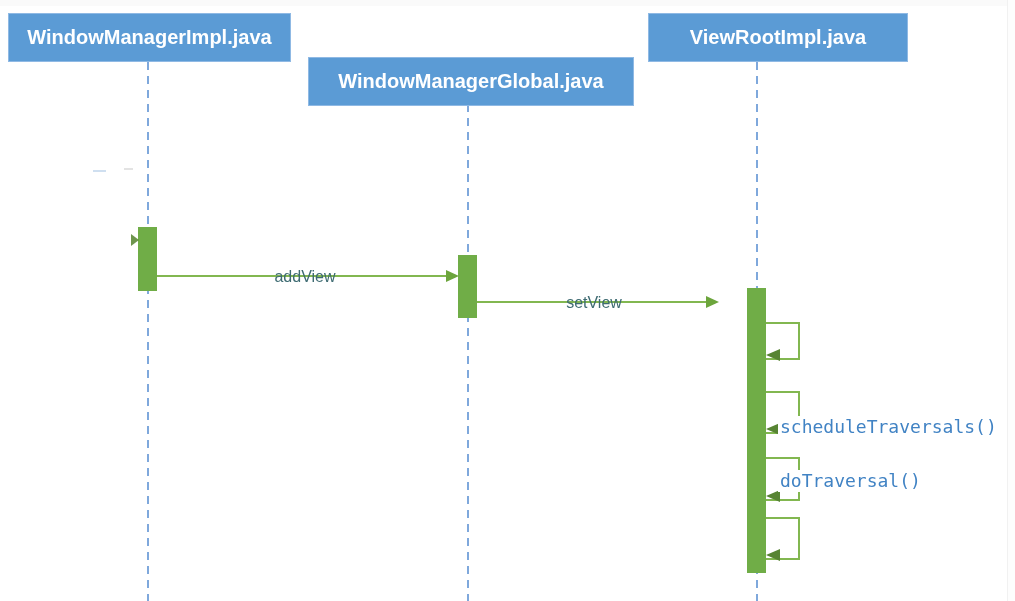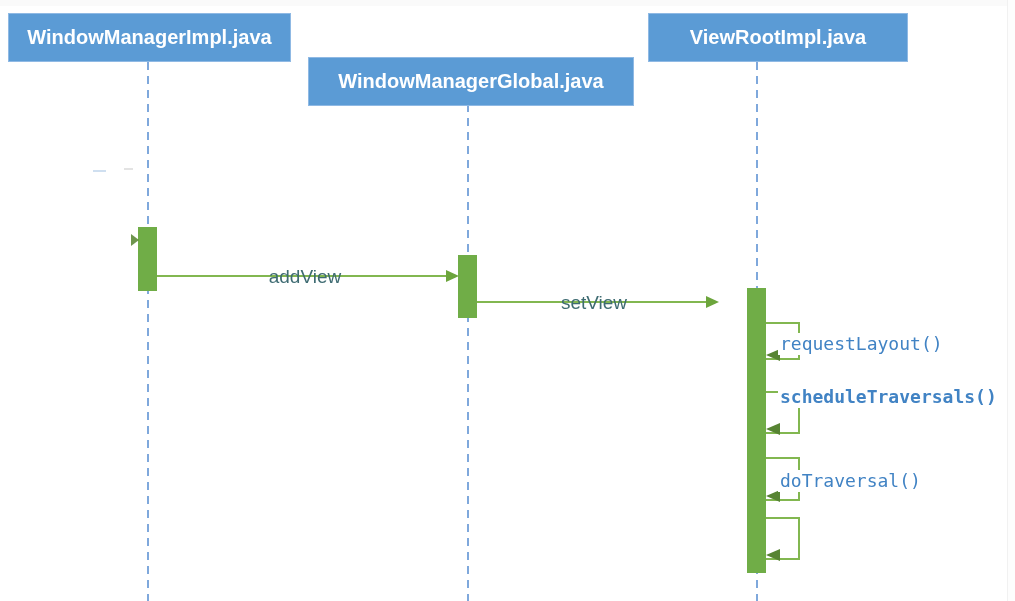--- a/index.html
+++ b/index.html
@@ -61,21 +61,21 @@
   .msg-arrow{
     position:absolute;width:0;height:0;
     border-left:13px solid var(--message-arrowhead);
     border-top:6px solid transparent;border-bottom:6px solid transparent;
   }
   #msg-arrow-1{left:446px;top:270px;}
   #msg-arrow-2{left:706px;top:296px;}
 
   .msg-label{
     position:absolute;transform:translate(-50%,-50%);
-    font-size:19px;color:var(--message-label);white-space:nowrap;
+    font-size:16px;color:var(--message-label);white-space:nowrap;
   }
   #msg-label-1{left:305px;top:277px;}
   #msg-label-2{left:594px;top:303px;}
 
   .self-loop{
     position:absolute;left:766px;width:32px;box-sizing:content-box;
     border-top:2px solid var(--message-line);
     border-right:2px solid var(--message-line);
     border-bottom:2px solid var(--message-line);
   }
@@ -93,21 +93,21 @@
   #self-arrow-2{top:423px;}
   #self-arrow-3{top:490px;}
   #self-arrow-4{top:549px;}
 
   .self-label{
     position:absolute;left:778px;background:#ffffff;padding:0 2px;
     font-family:"DejaVu Sans Mono","Liberation Mono",monospace;
     font-size:18px;line-height:22px;color:var(--self-label);white-space:nowrap;
   }
   #self-label-1{top:333px;}
-  #self-label-2{top:386px;font-weight:bold;}
+  #self-label-2{top:416px;}
   #self-label-3{top:470px;}
   #self-label-4{top:529px;}
 </style>
 </head>
 <body>
 
 <div id="page">
 
   <div class="edge-top"></div>
   <div class="edge-right"></div>
@@ -131,21 +131,20 @@
   <div class="msg-line" id="msg-line-1"></div>
   <div class="msg-arrow" id="msg-arrow-1"></div>
   <div class="msg-label" id="msg-label-1">addView</div>
 
   <div class="msg-line" id="msg-line-2"></div>
   <div class="msg-arrow" id="msg-arrow-2"></div>
   <div class="msg-label" id="msg-label-2">setView</div>
 
   <div class="self-loop" id="self-loop-1"></div>
   <div class="self-arrow" id="self-arrow-1"></div>
-  <div class="self-label" id="self-label-1">requestLayout()</div>
 
   <div class="self-loop" id="self-loop-2"></div>
   <div class="self-arrow" id="self-arrow-2"></div>
   <div class="self-label" id="self-label-2">scheduleTraversals()</div>
 
   <div class="self-loop" id="self-loop-3"></div>
   <div class="self-arrow" id="self-arrow-3"></div>
   <div class="self-label" id="self-label-3">doTraversal()</div>
 
   <div class="self-loop" id="self-loop-4"></div>

